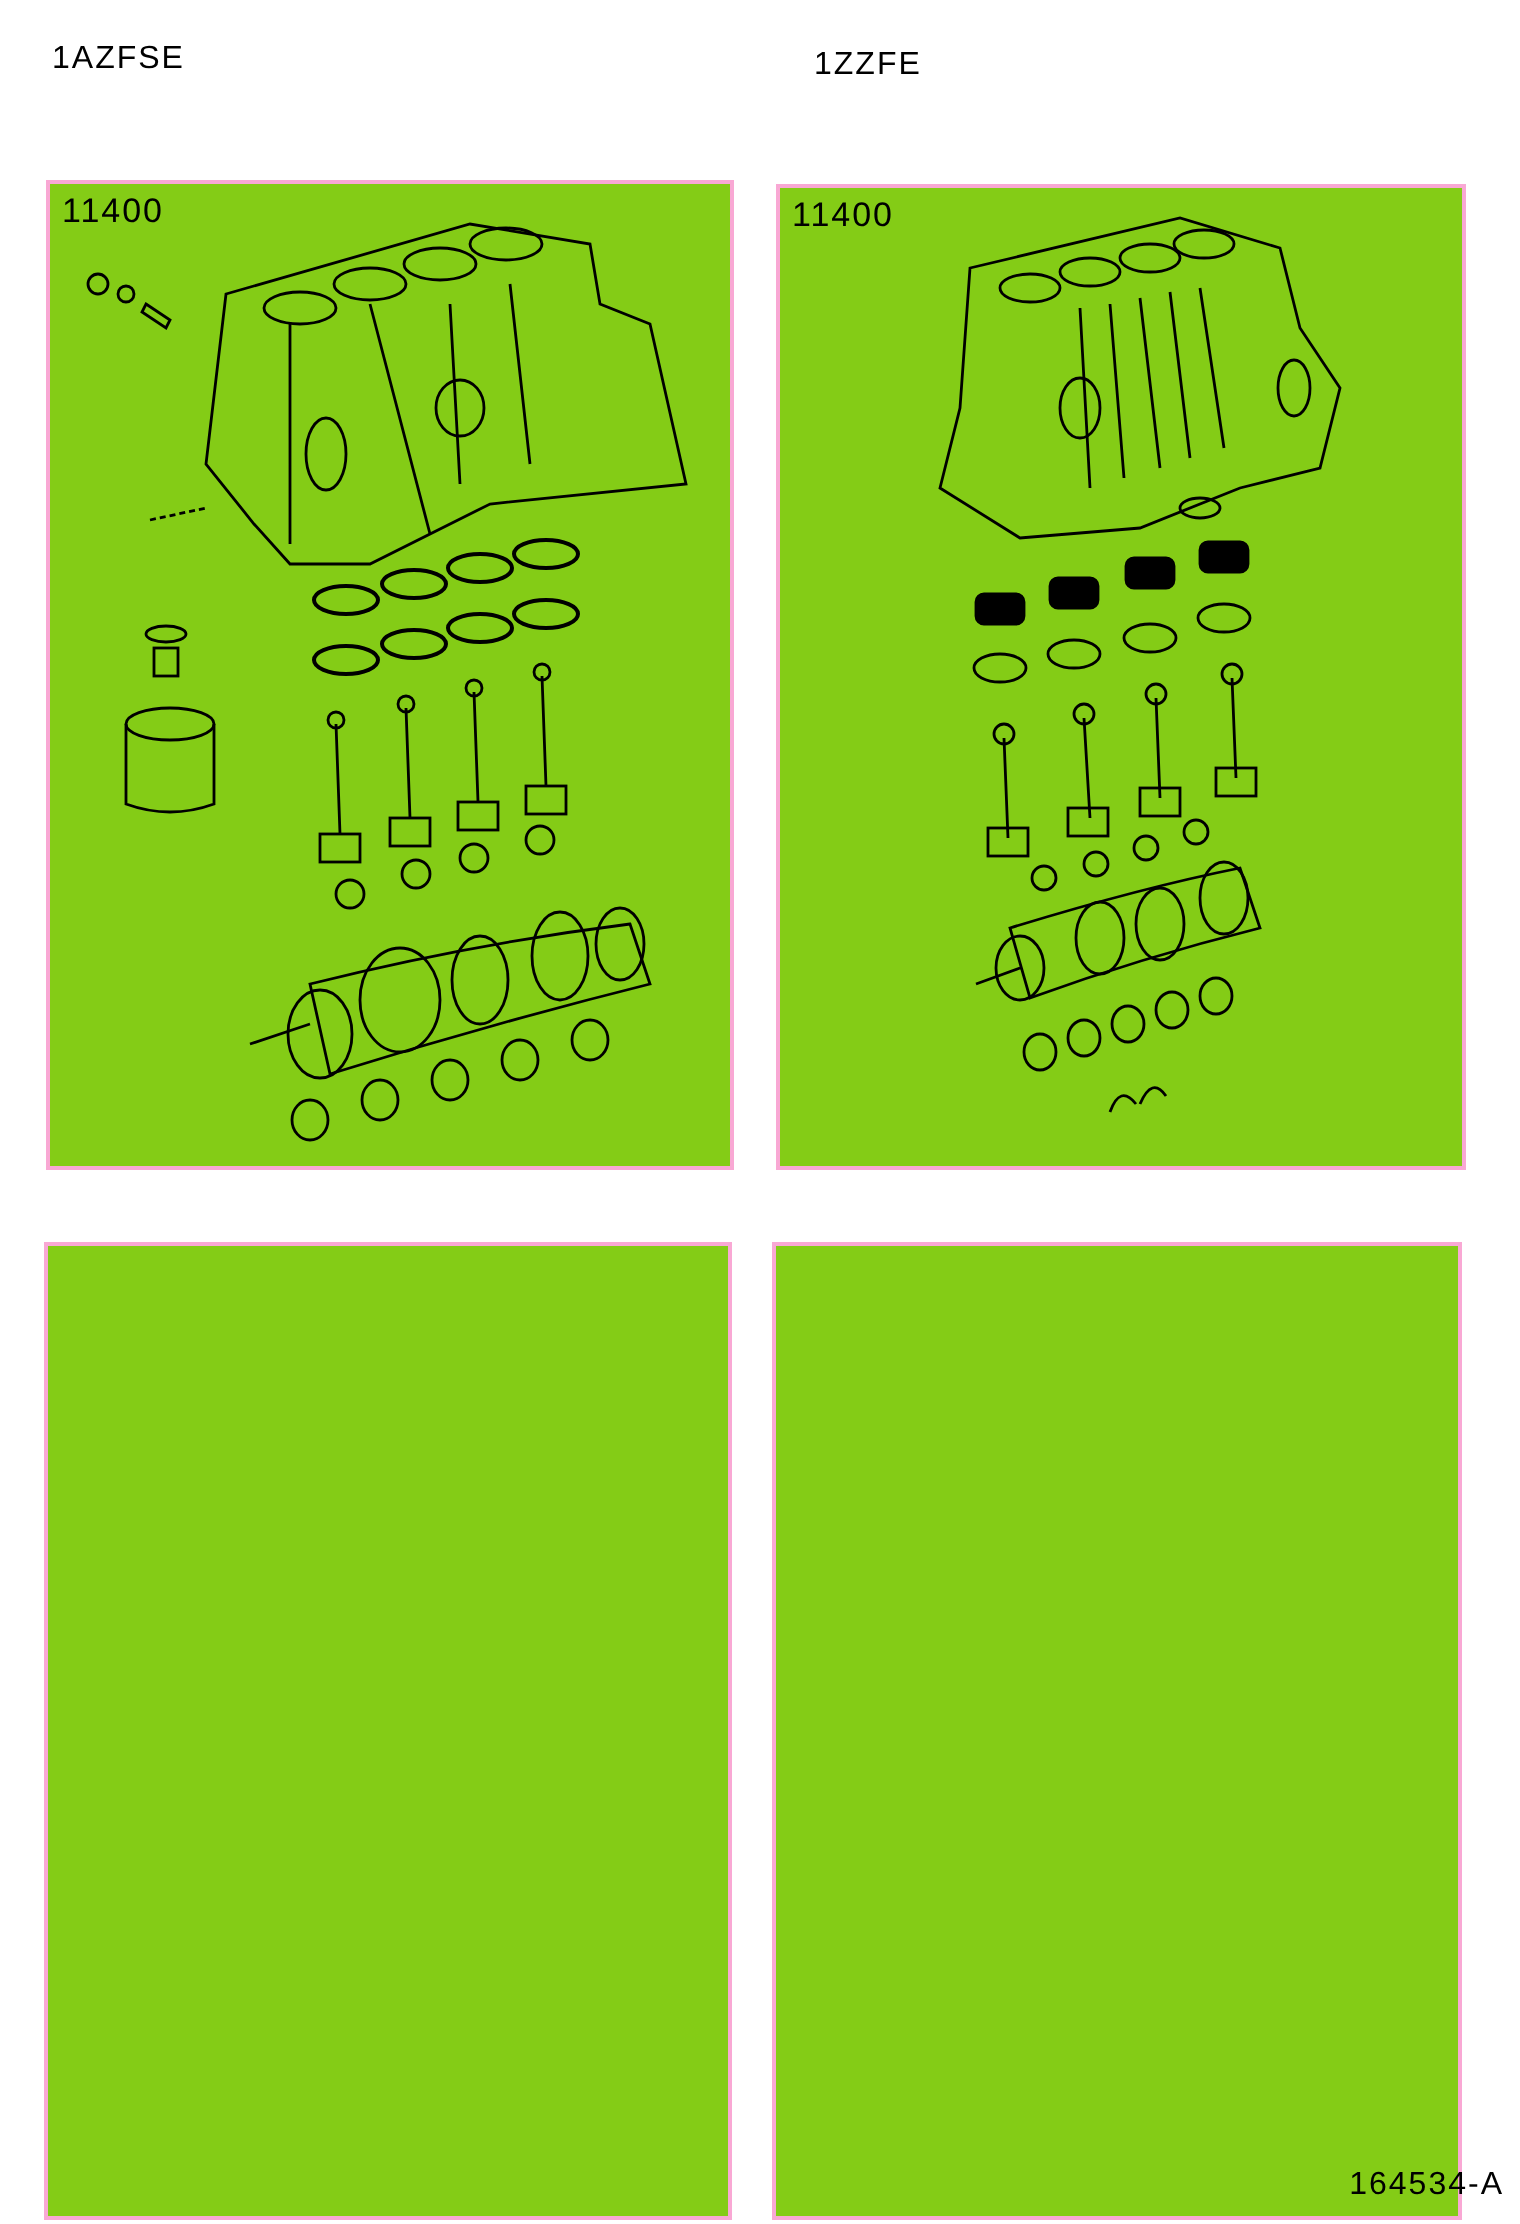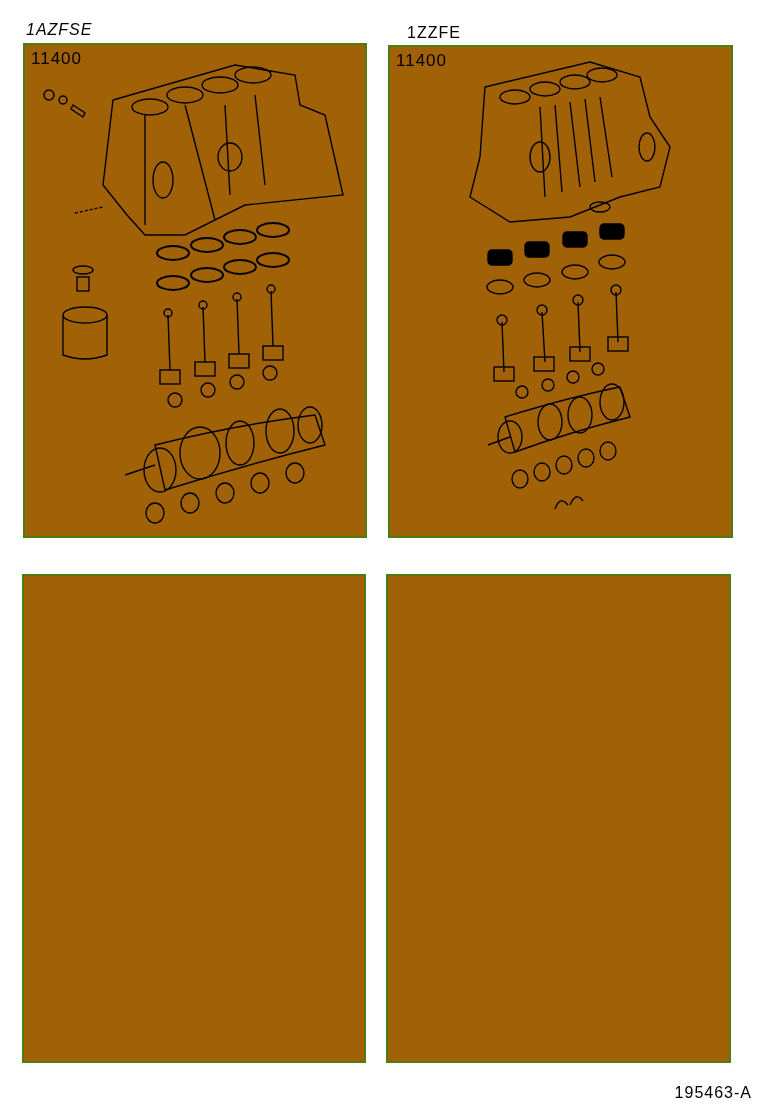--- a/index.html
+++ b/index.html
@@ -1,26 +1,26 @@
 <!DOCTYPE html>
 <html><head>
 <meta charset="utf-8">
 <style>
   html,body{margin:0;padding:0;background:#fff;}
   body{width:760px;height:1112px;position:relative;overflow:hidden;font-family:"Liberation Sans","DejaVu Sans",sans-serif;color:#000;}
   .lbl{position:absolute;font-size:16px;letter-spacing:1px;line-height:1;}
-  .box{position:absolute;border:2px solid #4d7c0f;box-sizing:border-box;background:#a16207;}
+  .box{position:absolute;border:2px solid #f9a8d4;box-sizing:border-box;background:#84cc16;margin-top:47px;}
   .pn{position:absolute;left:6px;top:5px;font-size:17px;letter-spacing:1px;line-height:1;}
   .ill{position:absolute;left:0;top:0;}
   .code{position:absolute;right:8px;bottom:10px;font-size:16px;letter-spacing:1px;}
 </style>
 </head>
 <body>
 
-<div class="lbl" style="left:26px;top:22px;font-style:italic;">1AZFSE</div>
+<div class="lbl" style="left:26px;top:22px;">1AZFSE</div>
 <div class="lbl" style="left:407px;top:25px;">1ZZFE</div>
 
 <div class="box" style="left:23px;top:43px;width:344px;height:495px;">
   <div class="pn">11400</div>
   <svg class="ill" width="340" height="491" viewBox="0 0 340 491" fill="none" stroke="#000" stroke-width="1.4">
 
     <circle cx="24" cy="50" r="5"></circle>
       <circle cx="38" cy="55" r="4"></circle>
     <path d="M48 60 l12 8 l-2 4 l-12 -8z"></path>
 
@@ -131,13 +131,13 @@
     <ellipse cx="174" cy="418" rx="8" ry="9"></ellipse>
       <ellipse cx="196" cy="411" rx="8" ry="9"></ellipse>
       <ellipse cx="218" cy="404" rx="8" ry="9"></ellipse>
     <path d="M165 462 Q170 448 178 458 M180 458 Q186 444 193 454"></path>
   </svg>
 </div>
 
 <div class="box" style="left:22px;top:574px;width:344px;height:489px;"></div>
 <div class="box" style="left:386px;top:574px;width:345px;height:489px;"></div>
 
-<div class="code">195463-A</div>
+<div class="code">164534-A</div>
 
 </body></html>

